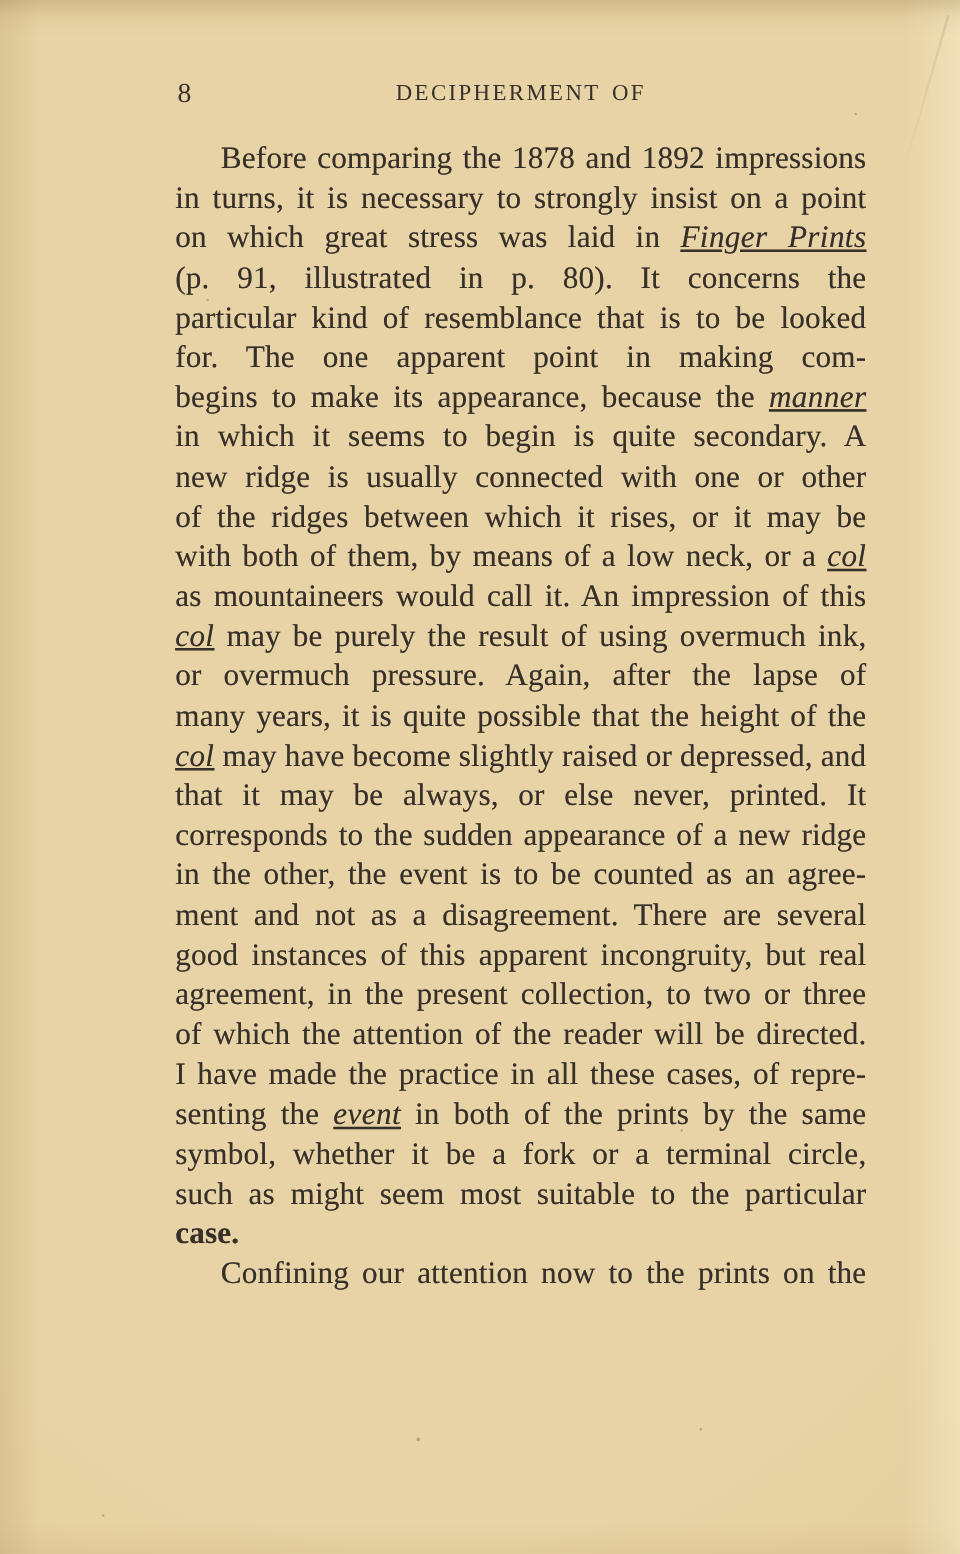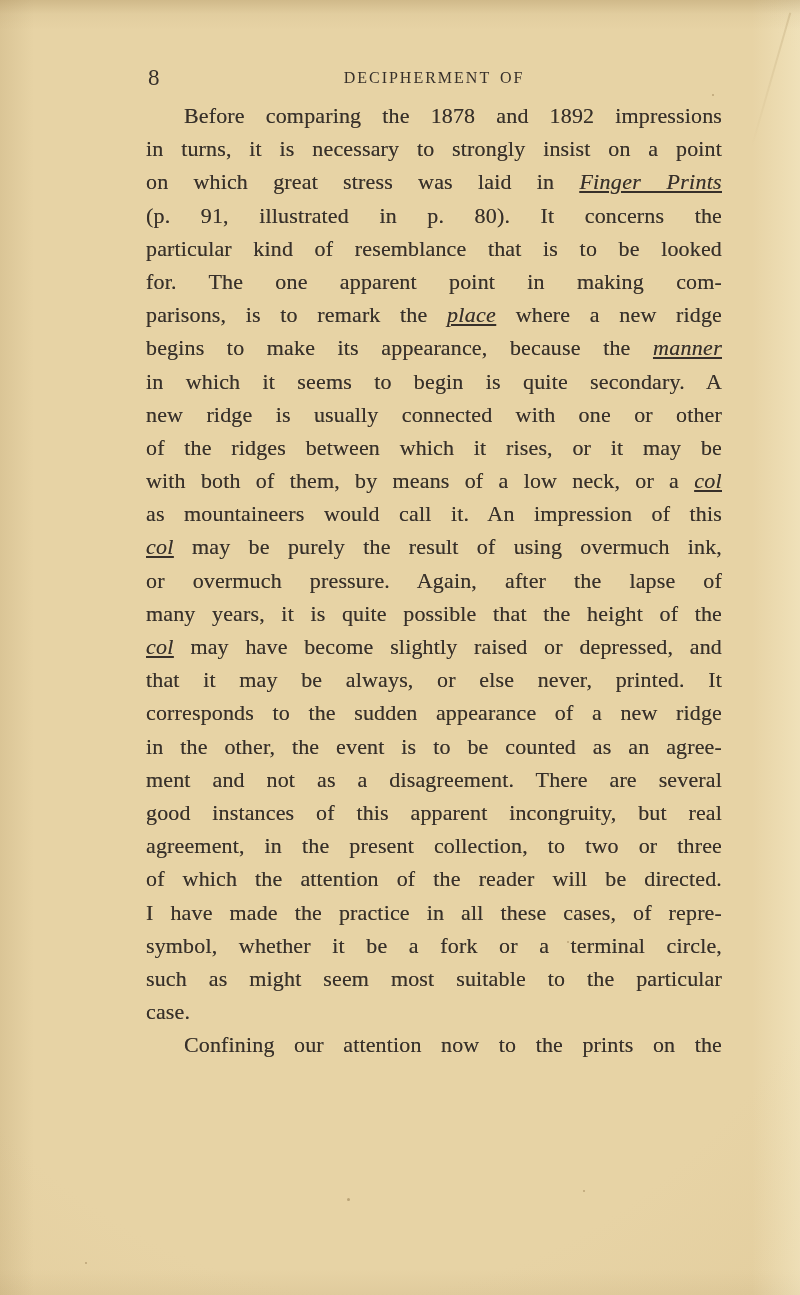--- a/index.html
+++ b/index.html
@@ -36,44 +36,44 @@
     top: 0;
     font-size: 23px;
     line-height: 23px;
   }
   .running-title {
     position: absolute;
     left: 0;
     right: 0;
     top: 4px;
     text-align: center;
-    font-size: 16px;
+    font-size: 19px;
     line-height: 16px;
     letter-spacing: 2px;
     word-spacing: 3px;
   }
 
   
   .body-text {
     position: absolute;
-    top: 99px;
+    top: 115px;
     left: 146px;
     width: 576px;
-    font-size: 22px;
+    font-size: 26px;
     text-shadow: 0 0 0.55px rgba(50,43,35,0.55);
   }
   .line {
     height: 33.2px;
     line-height: 33.2px;
     text-align: justify;
     text-align-last: justify;
     letter-spacing: 0.15px;
   }
   .line.indent { text-indent: 38px; }
-  .line.para-end { text-align-last: left; }
+  .line.para-end { text-align-last: left; font-weight: bold; }
   .line em { font-style: italic; letter-spacing: 0.3px; text-decoration: underline; }
 
   
   .speck {
     position: absolute;
     border-radius: 50%;
     background: rgba(112, 87, 46, 0.38);
   }
   .crease {
     position: absolute;
@@ -104,38 +104,38 @@
     <span class="running-title">DECIPHERMENT OF</span>
   </header>
 
   <main class="body-text">
       <div class="line indent"><span>Before comparing the 1878 and 1892 impressions</span></div>
       <div class="line"><span>in turns, it is necessary to strongly insist on a point</span></div>
       <div class="line"><span>on which great stress was laid in </span><em>Finger Prints</em></div>
       <div class="line"><span>(p. 91, illustrated in p. 80). It concerns the</span></div>
       <div class="line"><span>particular kind of resemblance that is to be looked</span></div>
       <div class="line"><span>for. The one apparent point in making com-</span></div>
-      <div class="line"><span>parisons, is to remark the </span><em>place</em><span> where a new ridge</span></div>
       <div class="line"><span>begins to make its appearance, because the </span><em>manner</em></div>
       <div class="line"><span>in which it seems to begin is quite secondary. A</span></div>
       <div class="line"><span>new ridge is usually connected with one or other</span></div>
       <div class="line"><span>of the ridges between which it rises, or it may be</span></div>
       <div class="line"><span>with both of them, by means of a low neck, or a </span><em>col</em></div>
       <div class="line"><span>as mountaineers would call it. An impression of this</span></div>
       <div class="line"><em>col</em><span> may be purely the result of using overmuch ink,</span></div>
       <div class="line"><span>or overmuch pressure. Again, after the lapse of</span></div>
       <div class="line"><span>many years, it is quite possible that the height of the</span></div>
       <div class="line"><em>col</em><span> may have become slightly raised or depressed, and</span></div>
       <div class="line"><span>that it may be always, or else never, printed. It</span></div>
       <div class="line"><span>corresponds to the sudden appearance of a new ridge</span></div>
       <div class="line"><span>in the other, the event is to be counted as an agree-</span></div>
       <div class="line"><span>ment and not as a disagreement. There are several</span></div>
       <div class="line"><span>good instances of this apparent incongruity, but real</span></div>
       <div class="line"><span>agreement, in the present collection, to two or three</span></div>
       <div class="line"><span>of which the attention of the reader will be directed.</span></div>
       <div class="line"><span>I have made the practice in all these cases, of repre-</span></div>
+      <div class="line"><span>senting the </span><em>event</em><span> in both of the prints by the same</span></div>
       <div class="line"><span>symbol, whether it be a fork or a terminal circle,</span></div>
       <div class="line"><span>such as might seem most suitable to the particular</span></div>
       <div class="line para-end"><span>case.</span></div>
       <div class="line indent"><span>Confining our attention now to the prints on the</span></div>
     </main>
 
 </div>
 
 </body></html>

